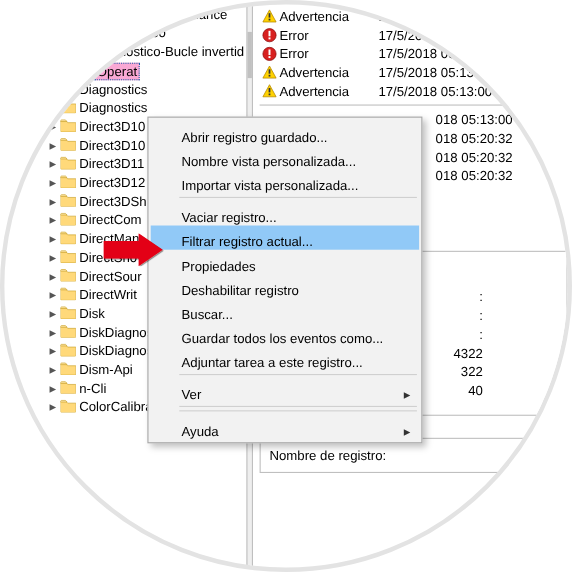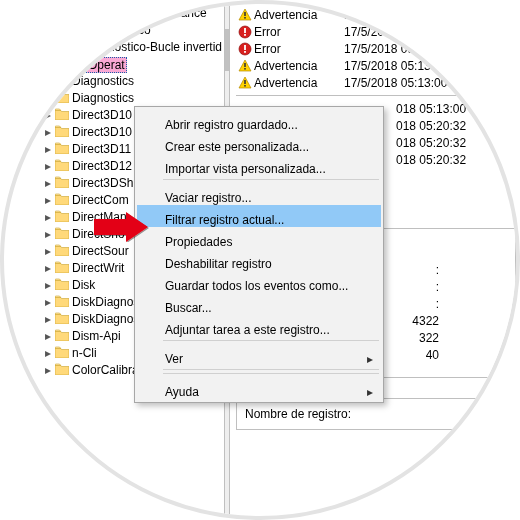--- a/index.html
+++ b/index.html
@@ -430,43 +430,43 @@
     <div style="border:1px solid #bfbfbf; margin-top:20px; padding:8px;">
       <span>Nombre de registro:</span>
     </div>
   </div>
 
   <div class="menu" id="menu">
         <div class="mi">
           <span>Abrir registro guardado...</span>
         </div>
         <div class="mi">
-          <span>Crear este personalizada...</span>
+          <span>Nombre vista personalizada...</span>
         </div>
         <div class="mi">
           <span>Importar vista personalizada...</span>
         </div>
         <div class="msep"></div>
         <div class="mi">
           <span>Vaciar registro...</span>
         </div>
         <div class="mi h">
           <span>Filtrar registro actual...</span>
         </div>
         <div class="mi">
           <span>Propiedades</span>
         </div>
         <div class="mi">
           <span>Deshabilitar registro</span>
         </div>
         <div class="mi">
+          <span>Buscar...</span>
+        </div>
+        <div class="mi">
           <span>Guardar todos los eventos como...</span>
-        </div>
-        <div class="mi">
-          <span>Buscar...</span>
         </div>
         <div class="mi">
           <span>Adjuntar tarea a este registro...</span>
         </div>
         <div class="msep"></div>
         <div class="mi">
           <span>Ver</span>
           <span class="sub">▸</span>
         </div>
         <div class="msep"></div>

